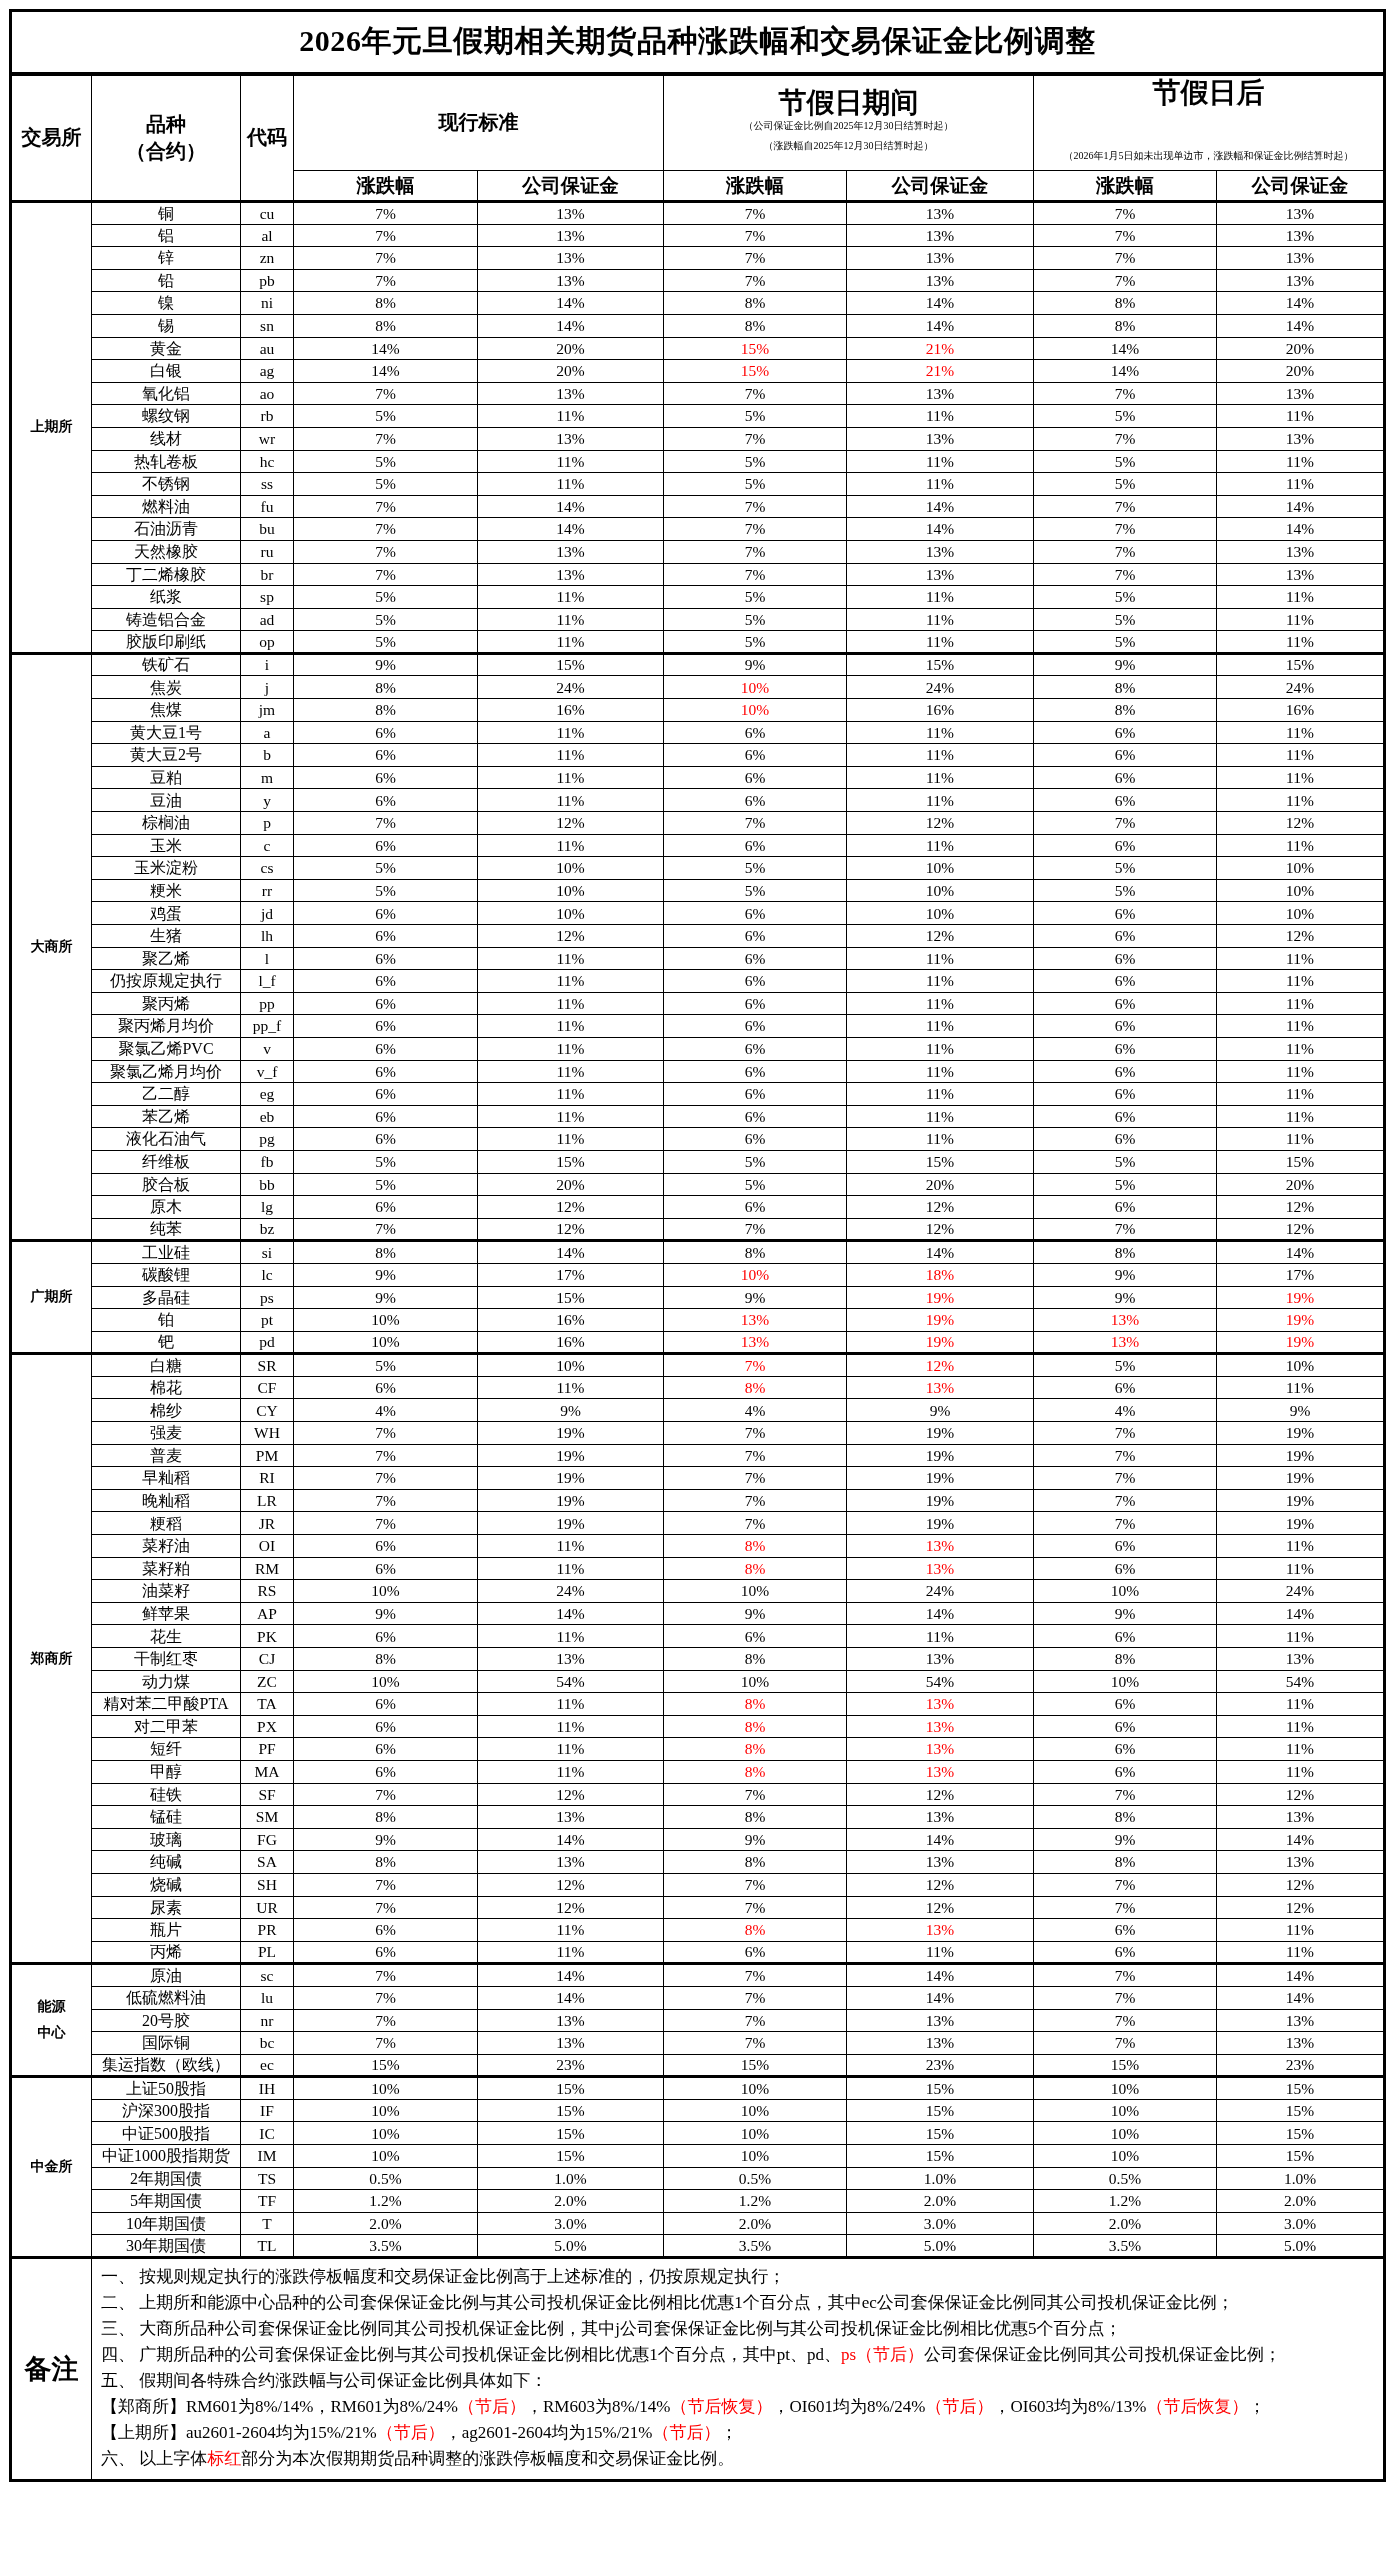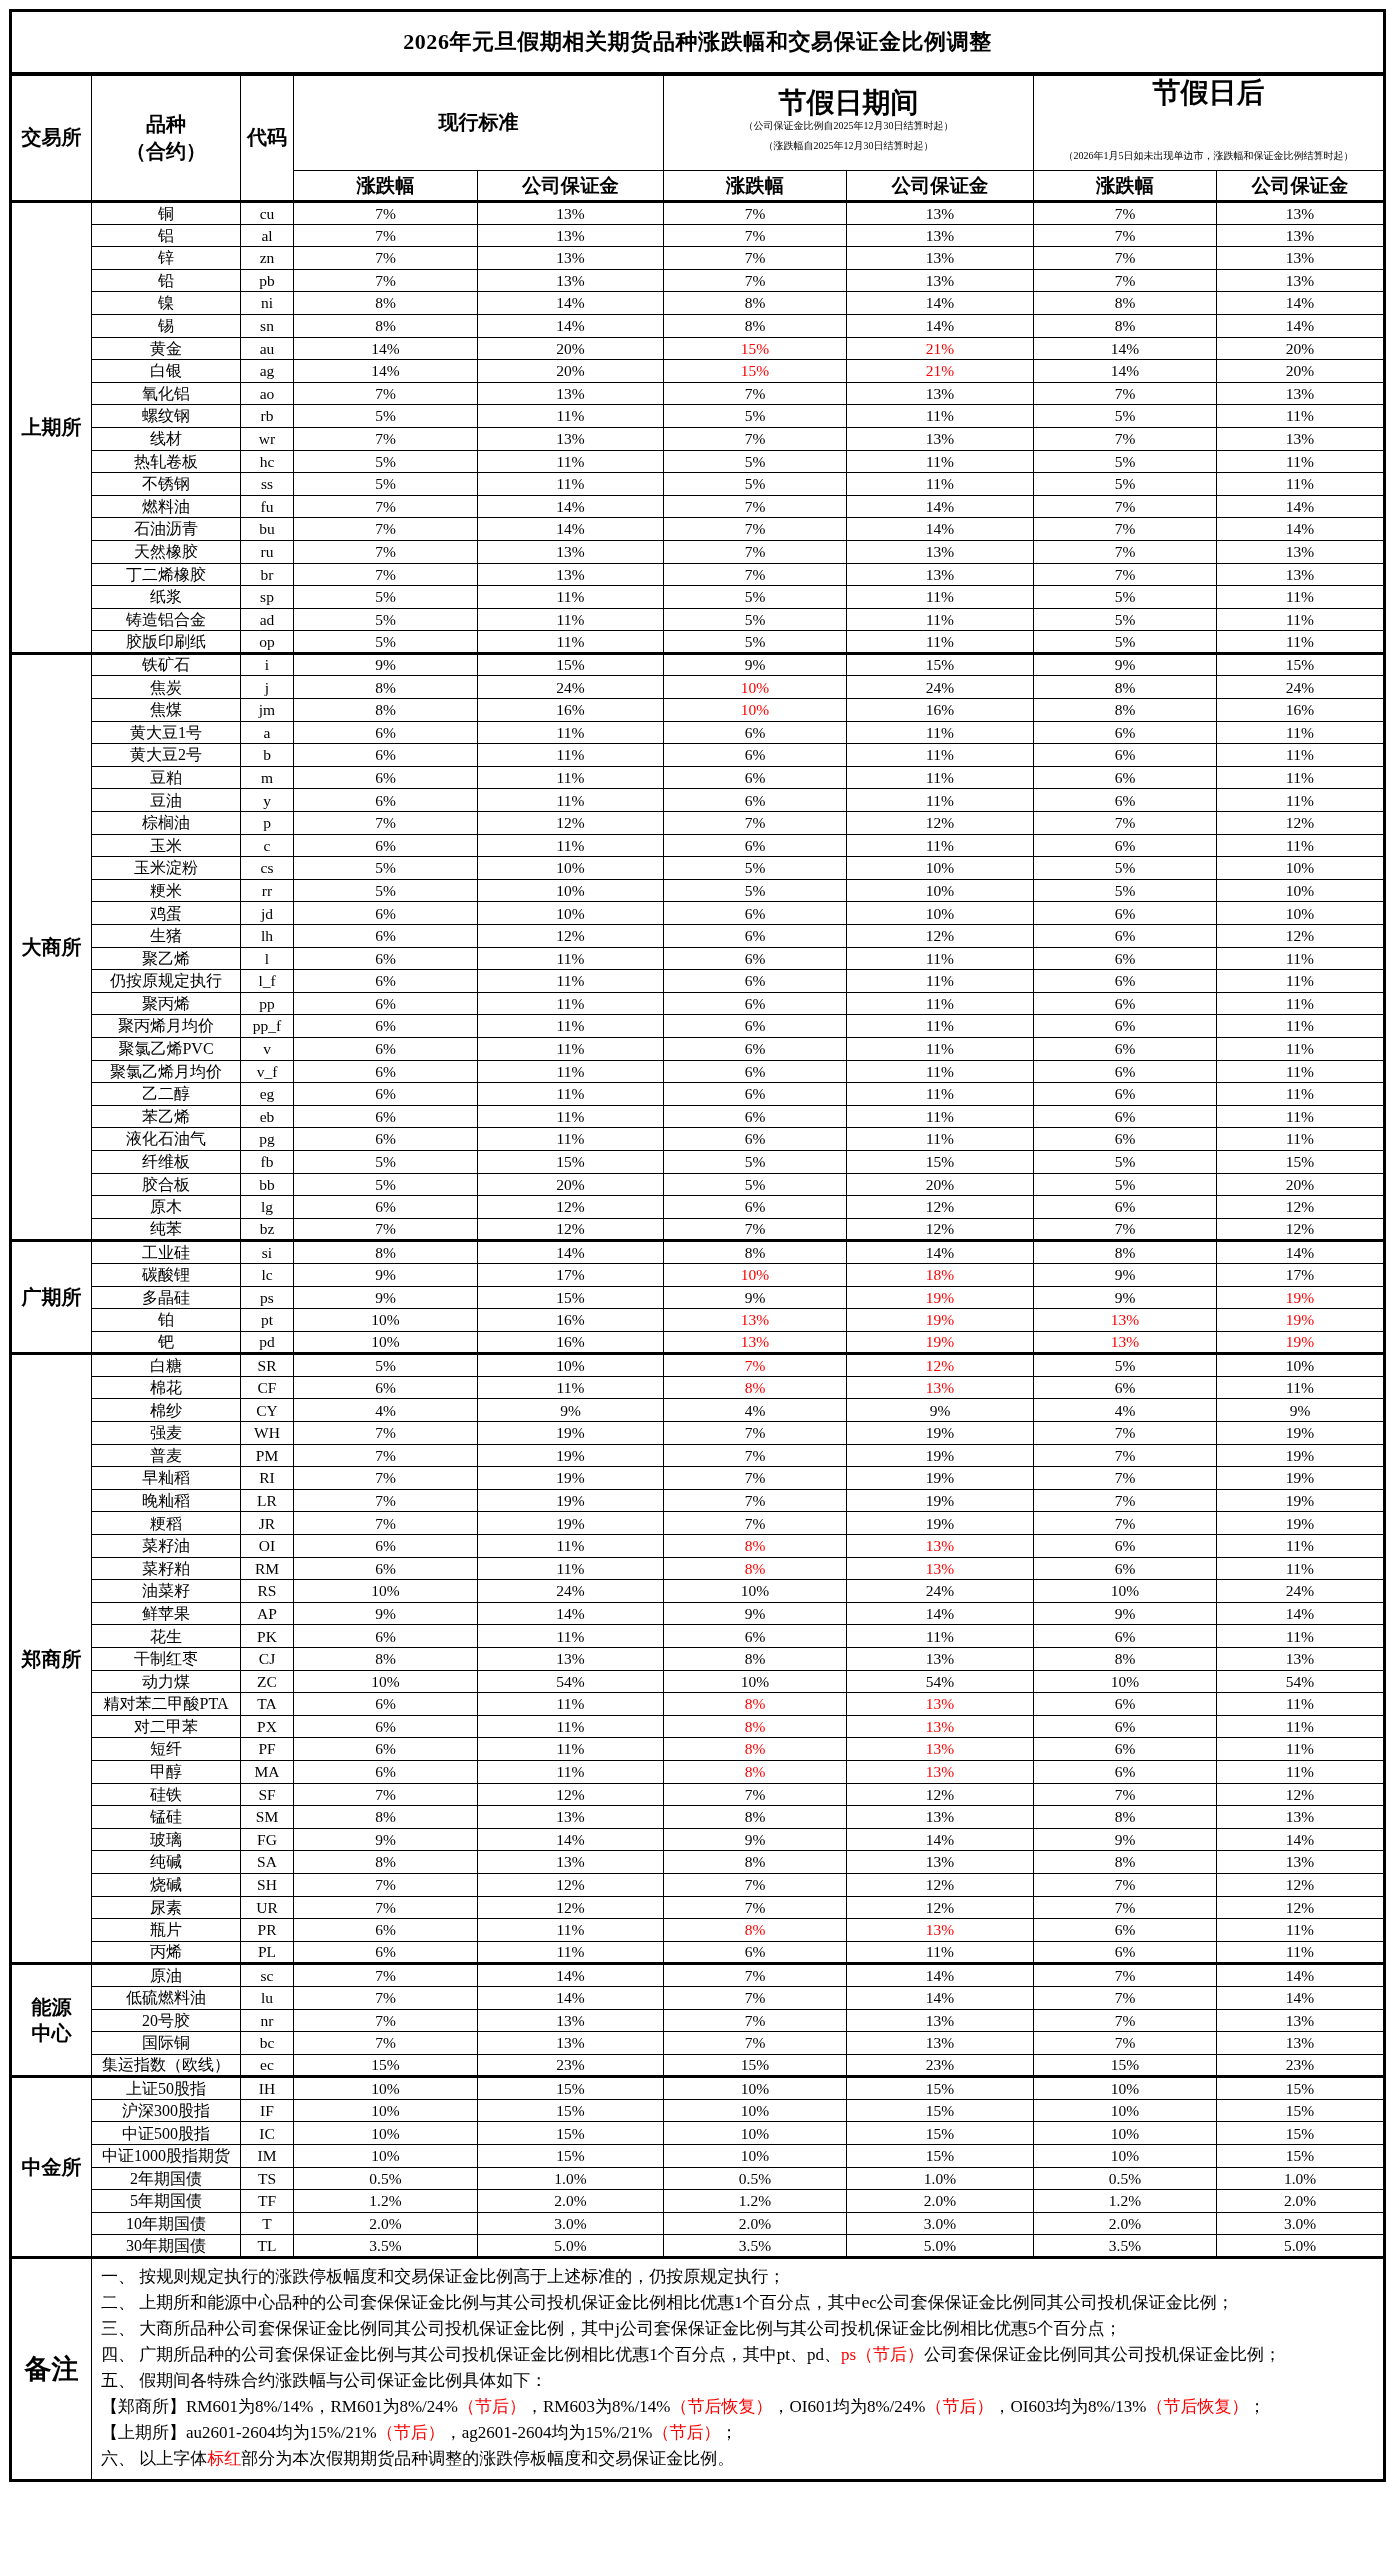--- a/index.html
+++ b/index.html
@@ -18,21 +18,21 @@
   }
   th, td {
     border: 1.3px solid #000;
     text-align: center;
     vertical-align: middle;
     padding: 0;
     overflow: hidden;
   }
   
   .title-row th {
-    font-size: 22px;
+    font-size: 30px;
     font-weight: bold;
     height: 63px;
     border-bottom: 4.5px solid #000;
     letter-spacing: 0.6px;
   }
   
   .head1 th { font-size: 20px; font-weight: bold; }
   .head1 th.fixhead { border-bottom: 3.2px solid #000; }
   .head1 .tallhead { height: 97px; }
   .h-main { font-size: 28px; font-weight: bold; line-height: 26px; }
@@ -44,21 +44,21 @@
     height: 31px;
     border-bottom: 3.2px solid #000;
   }
   
   .data-row td {
     height: 22.6px;
     font-size: 16px;
     line-height: 17.4px;
   }
   td.exch {
-    font-size: 20px;
+    font-size: 14px;
     font-weight: bold;
     white-space: pre-line;
     line-height: 26px;
   }
   td.variety { font-size: 16px; }
   td.code { font-size: 15.5px; }
   td.val { font-size: 15.5px; }
   tr.group-start td { border-top: 3.2px solid #000; }
   .red { color: #FF0000; }
   

